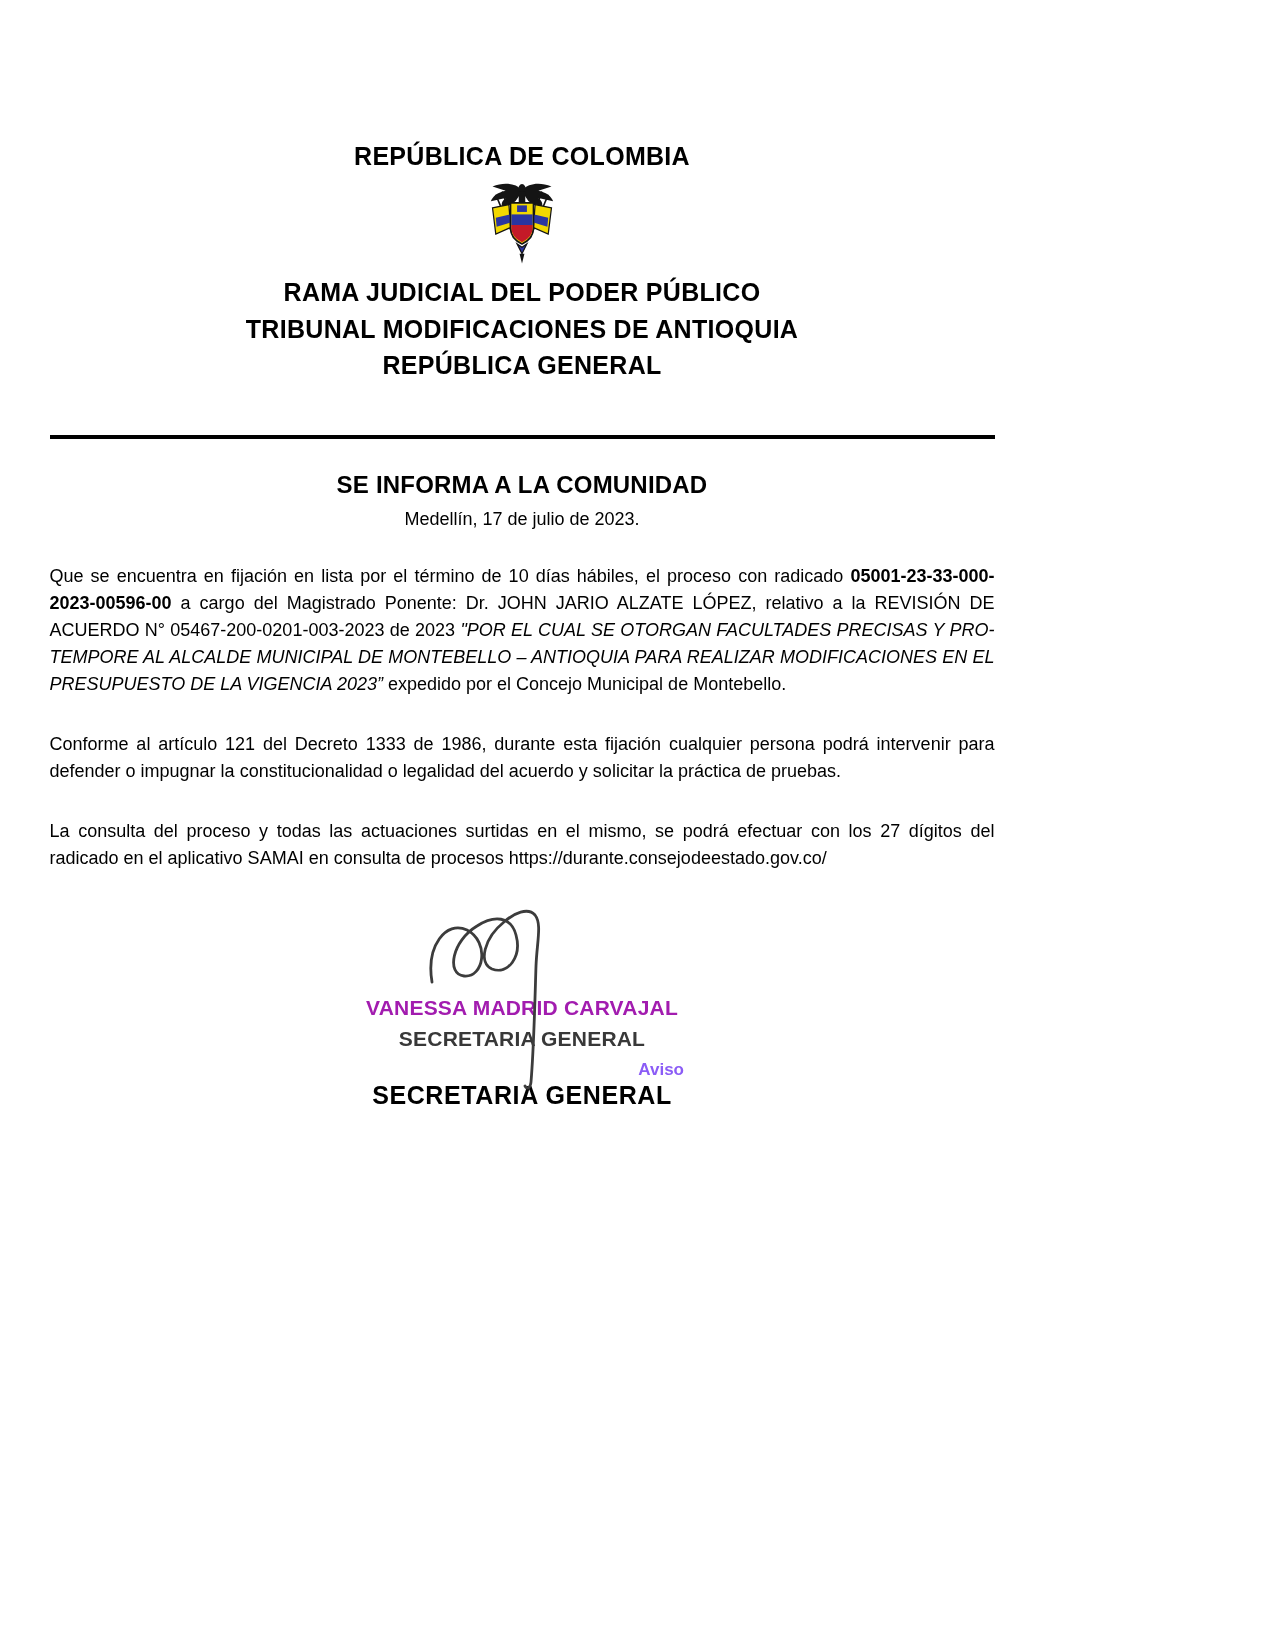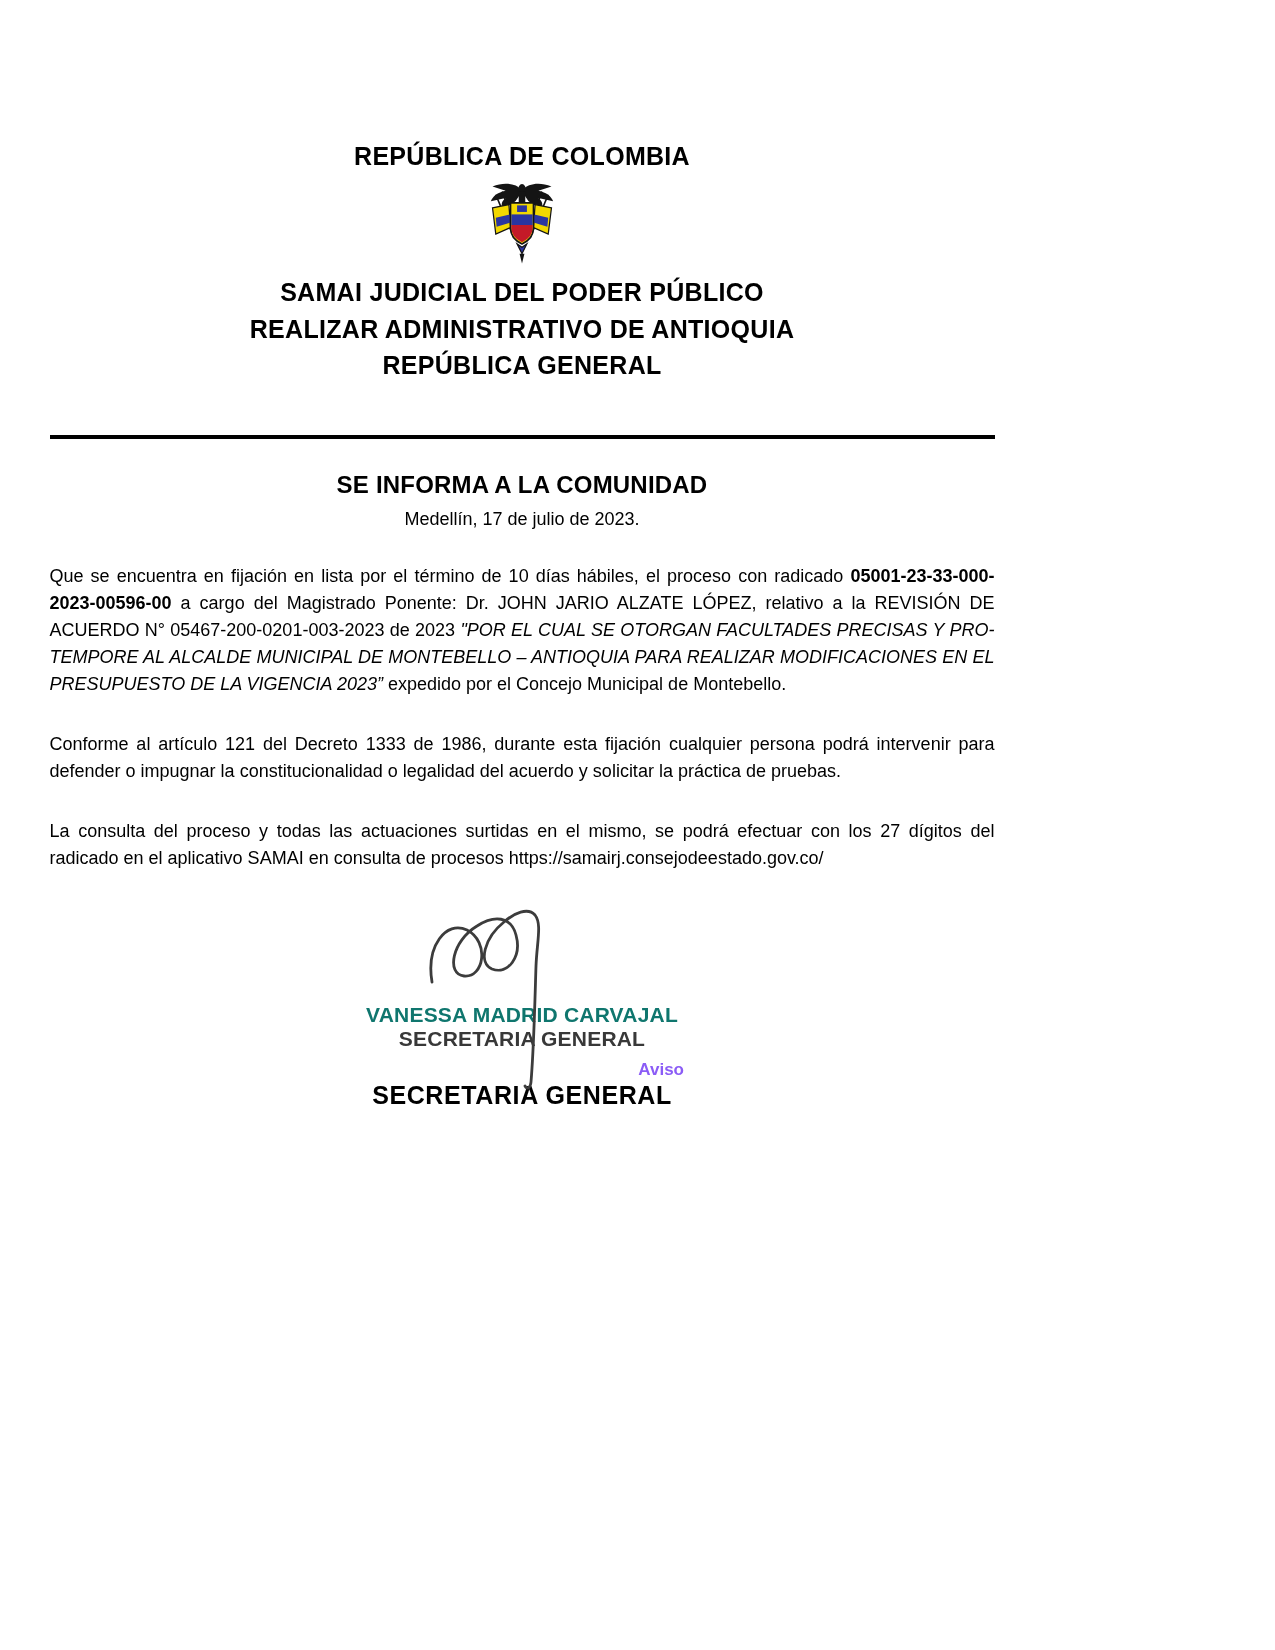--- a/index.html
+++ b/index.html
@@ -76,24 +76,23 @@
     z-index: 2;
   }
   .stamp-name {
     position: absolute;
     top: 110px;
     left: 0;
     width: 100%;
     text-align: center;
     font-weight: bold;
     font-size: 21px;
-    color: #0f766e;
+    color: #a21caf;
     letter-spacing: 0.2px;
     z-index: 1;
-    margin-top: 7px;
   }
   .stamp-title {
     position: absolute;
     top: 141px;
     left: 0;
     width: 100%;
     text-align: center;
     font-weight: bold;
     font-size: 21px;
     color: #383838;
@@ -154,34 +153,34 @@
         <path d="M36 28 L 64 28 L 64 58 Q 64 72 50 78 Q 36 72 36 58 Z" fill="#F2D800" stroke="#141414" stroke-width="2"></path>
         <rect x="37" y="42" width="26" height="13" fill="#2B35A0"></rect>
         <path d="M37 55 L 63 55 L 63 58 Q 63 70 50 76 Q 37 70 37 58 Z" fill="#C41A28"></path>
         <rect x="44" y="31" width="12" height="8" fill="#2B35A0"></rect>
 
         <path d="M44 78 L 50 90 L 56 78 L 50 82 Z" fill="#2B35A0" stroke="#141414" stroke-width="1.5"></path>
         <path d="M47 90 L 50 102 L 53 90 Z" fill="#141414"></path>
       </svg>
     </div>
 
-    <div class="hdr-line">SAMAI JUDICIAL DEL PODER PÚBLICO</div>
-    <div class="hdr-line">REALIZAR ADMINISTRATIVO DE ANTIOQUIA</div>
+    <div class="hdr-line">RAMA JUDICIAL DEL PODER PÚBLICO</div>
+    <div class="hdr-line">TRIBUNAL MODIFICACIONES DE ANTIOQUIA</div>
     <div class="hdr-line">REPÚBLICA GENERAL</div>
 
     <div class="rule"></div>
 
     <div class="notice-title">SE INFORMA A LA COMUNIDAD</div>
     <div class="notice-date">Medellín, 17 de julio de 2023.</div>
 
     <p class="body-par"><span>Que se encuentra en fijación en lista por el término de 10 días hábiles, el proceso con radicado </span><span class="b">05001-23-33-000-2023-00596-00</span><span> a cargo del Magistrado Ponente: Dr. JOHN JARIO ALZATE LÓPEZ, relativo a la REVISIÓN DE ACUERDO N° 05467-200-0201-003-2023 de 2023 </span><span class="i">"POR EL CUAL SE OTORGAN FACULTADES PRECISAS Y PRO-TEMPORE AL ALCALDE MUNICIPAL DE MONTEBELLO – ANTIOQUIA PARA REALIZAR MODIFICACIONES EN EL PRESUPUESTO DE LA VIGENCIA 2023”</span><span> expedido por el Concejo Municipal de Montebello.</span></p>
 
     <p class="body-par">Conforme al artículo 121 del Decreto 1333 de 1986, durante esta fijación cualquier persona podrá intervenir para defender o impugnar la constitucionalidad o legalidad del acuerdo y solicitar la práctica de pruebas.</p>
 
-    <p class="body-par"><span>La consulta del proceso y todas las actuaciones surtidas en el mismo, se podrá efectuar con los 27 dígitos del radicado en el aplicativo SAMAI en consulta de procesos </span><span>https://samairj.consejodeestado.gov.co/</span></p>
+    <p class="body-par"><span>La consulta del proceso y todas las actuaciones surtidas en el mismo, se podrá efectuar con los 27 dígitos del radicado en el aplicativo SAMAI en consulta de procesos </span><span>https://durante.consejodeestado.gov.co/</span></p>
 
     <div class="sig-block">
       <svg class="sig-svg" width="175" height="212" viewBox="0 0 175 212">
         <path d="M12 96
                  C 6 60, 26 34, 47 44
                  C 70 56, 64 92, 44 90
                  C 26 88, 32 55, 57 40
                  C 74 29, 91 30, 96 49
                  C 102 71, 88 89, 72 83
                  C 58 77, 64 52, 84 36

